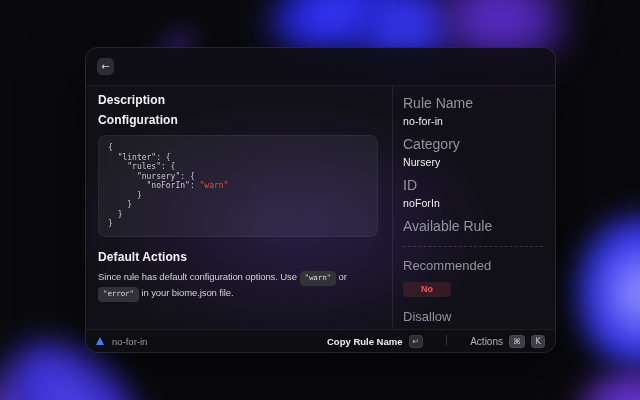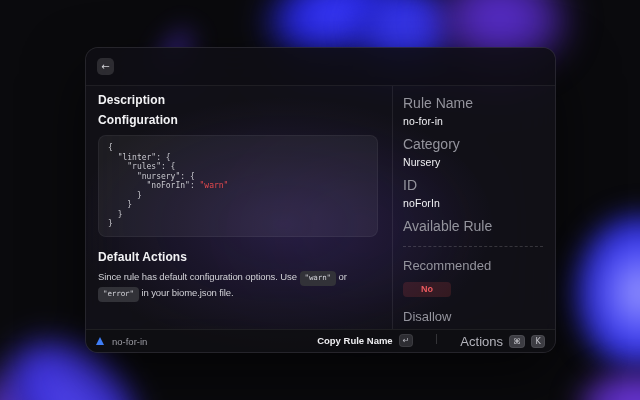--- a/index.html
+++ b/index.html
@@ -156,21 +156,21 @@
     margin-right: 8px;
   }
   .foot-rule { font-size: 9.5px; color: #9b9ba3; }
   .foot-right { margin-left: auto; display: flex; align-items: flex-start; gap: 21px; }
   .foot-btn {
     display: flex; align-items: center; gap: 6px;
     background: none; border: none; cursor: pointer; padding: 0;
     font-family: inherit;
   }
   .copy-label { font-size: 9.5px; font-weight: 700; color: #eeeef1; }
-  .actions-label { font-size: 13px; color: #b3b3bb; }
+  .actions-label { font-size: 10px; color: #b3b3bb; }
   .keycap {
     min-width: 14px; height: 13px; padding: 0 3px;
     border-radius: 4px;
     display: flex; align-items: center; justify-content: center;
     font-size: 8px; color: #b8b8c0;
     background: #2d2d32;
     border: 1px solid rgba(255,255,255,0.07);
     font-family: "DejaVu Sans", sans-serif;
   }
   .keycap.light { background: #3d3d43; color: #c7c7cd; }

